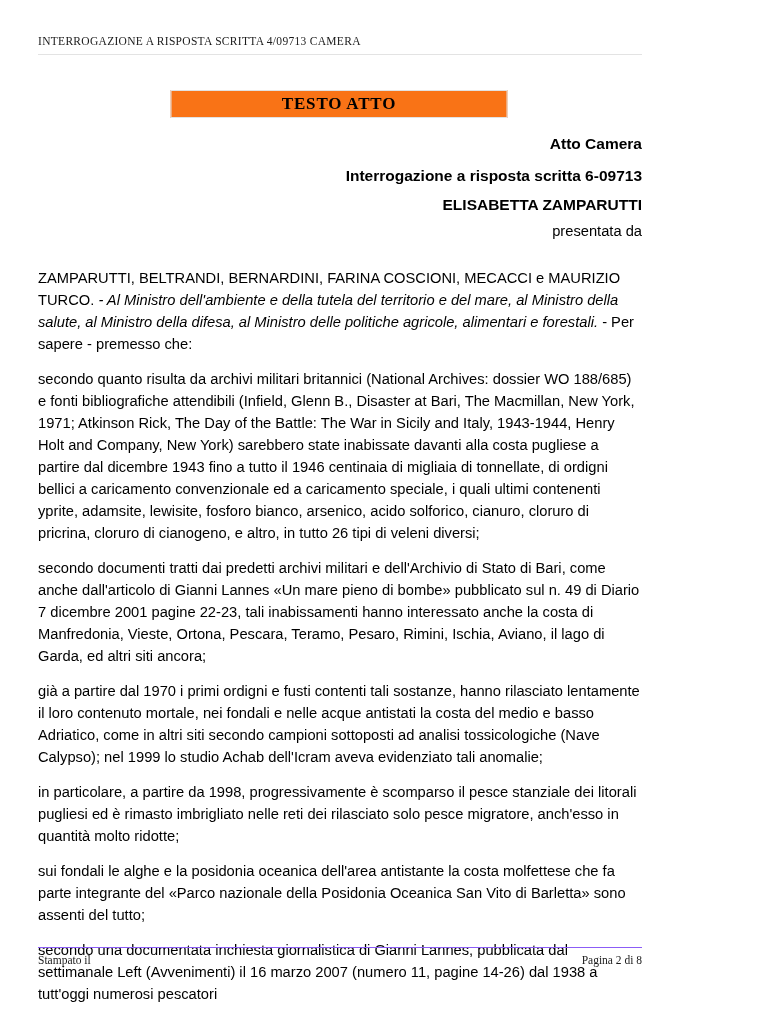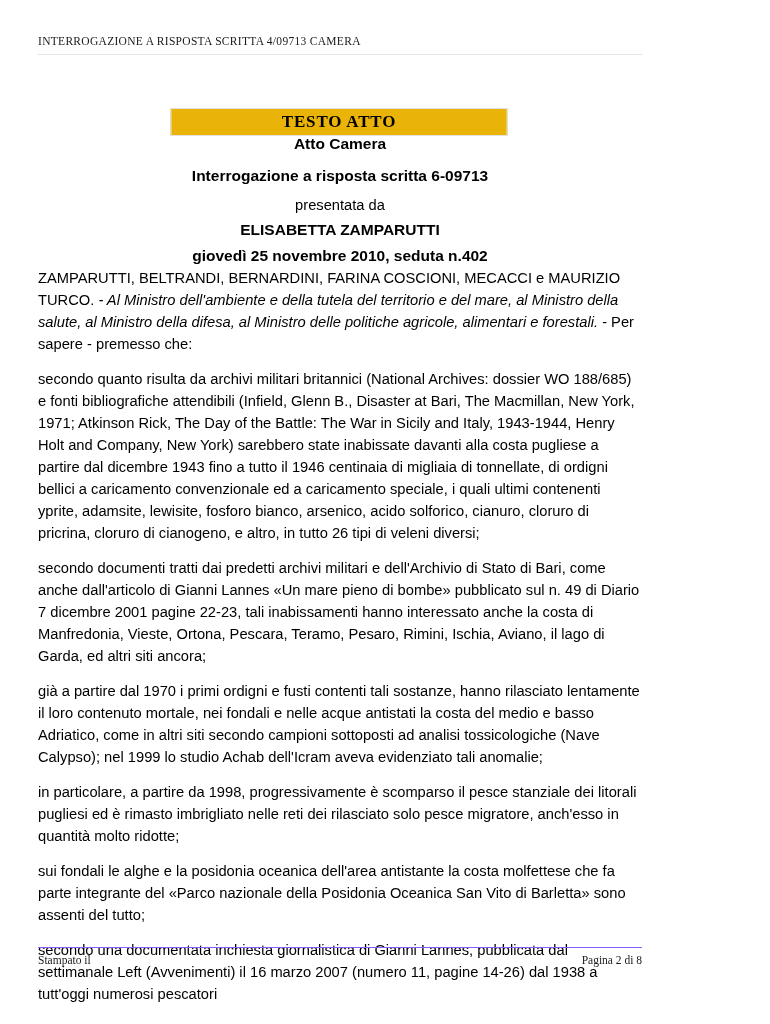--- a/index.html
+++ b/index.html
@@ -26,36 +26,35 @@
     color: #1a1a1a;
   }
   .banner {
     position: absolute;
     top: 90px;
     left: 50%;
     transform: translateX(-50%);
     width: 337px;
     height: 28px;
     box-sizing: border-box;
-    background: #eab308;
+    background: #f97316;
     border: 1px solid #e2e2e2;
     text-align: center;
     line-height: 26px;
     font-family: "Liberation Serif", serif;
     font-weight: bold;
     font-size: 17px;
     letter-spacing: 0.8px;
-    margin-top: 18px;
   }
   .act-header {
     position: absolute;
     top: 135px;
     left: 38px;
     right: 36px;
-    text-align: center;
+    text-align: right;
   }
   .act-line {
     margin: 0;
     font-size: 15.5px;
     font-weight: bold;
     line-height: 18px;
   }
   .act-line.regular { font-weight: normal; font-size: 14.7px; }
   .mb14 { margin-bottom: 14px; }
   .mb11 { margin-bottom: 11px; }
@@ -93,23 +92,22 @@
 
   <div class="top-header">
     <span>INTERROGAZIONE A RISPOSTA SCRITTA 4/09713 CAMERA</span>
   </div>
 
   <div class="banner">TESTO ATTO</div>
 
   <div class="act-header">
     <p class="act-line mb14">Atto Camera</p>
     <p class="act-line mb11">Interrogazione a risposta scritta 6-09713</p>
+    <p class="act-line mb8">ELISABETTA ZAMPARUTTI</p>
     <p class="act-line regular mb7">presentata da</p>
-    <p class="act-line mb8">ELISABETTA ZAMPARUTTI</p>
-    <p class="act-line">giovedì 25 novembre 2010, seduta n.402</p>
   </div>
 
   <div class="doc-body">
     <p>
       <span>ZAMPARUTTI, BELTRANDI, BERNARDINI, FARINA COSCIONI, MECACCI e MAURIZIO TURCO.</span>
       <span class="it">- Al Ministro dell'ambiente e della tutela del territorio e del mare, al Ministro della salute, al Ministro della difesa, al Ministro delle politiche agricole, alimentari e forestali.</span>
       <span>- Per sapere - premesso che:</span>
     </p>
     <p>secondo quanto risulta da archivi militari britannici (National Archives: dossier WO 188/685) e fonti bibliografiche attendibili (Infield, Glenn B., Disaster at Bari, The Macmillan, New York, 1971; Atkinson Rick, The Day of the Battle: The War in Sicily and Italy, 1943-1944, Henry Holt and Company, New York) sarebbero state inabissate davanti alla costa pugliese a partire dal dicembre 1943 fino a tutto il 1946 centinaia di migliaia di tonnellate, di ordigni bellici a caricamento convenzionale ed a caricamento speciale, i quali ultimi contenenti yprite, adamsite, lewisite, fosforo bianco, arsenico, acido solforico, cianuro, cloruro di pricrina, cloruro di cianogeno, e altro, in tutto 26 tipi di veleni diversi;</p>
     <p>secondo documenti tratti dai predetti archivi militari e dell'Archivio di Stato di Bari, come anche dall'articolo di Gianni Lannes «Un mare pieno di bombe» pubblicato sul n. 49 di Diario 7 dicembre 2001 pagine 22-23, tali inabissamenti hanno interessato anche la costa di Manfredonia, Vieste, Ortona, Pescara, Teramo, Pesaro, Rimini, Ischia, Aviano, il lago di Garda, ed altri siti ancora;</p>

